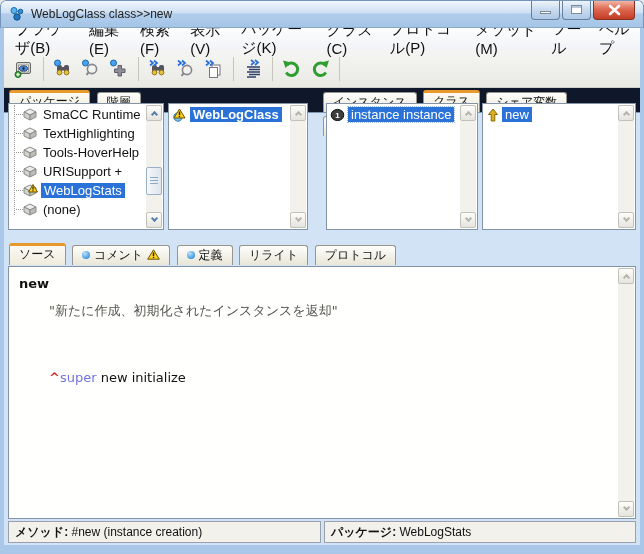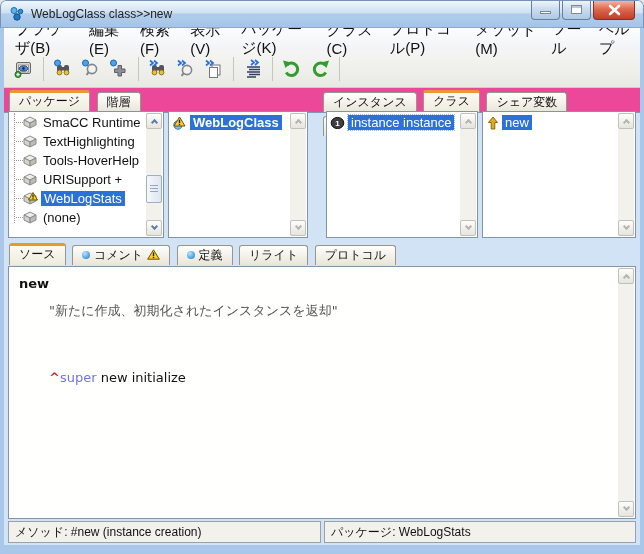--- a/index.html
+++ b/index.html
@@ -28,29 +28,29 @@
   .tbtn{width:28px;height:28px;display:flex;align-items:center;justify-content:center;border:1px solid transparent;border-radius:3px;}
   .tsep{width:1px;height:24px;background:#c6c6bd;margin:0 5px;}
   .searchwrap{display:flex;align-items:center;margin-left:auto;}
   .slabel{font-size:12px;color:#222;margin-right:5px;}
   .cfield{width:214px;height:22px;border:1px solid #7f9db9;background:#fff;position:relative;}
   .cfield input{position:absolute;left:2px;top:1px;width:190px;height:18px;border:none;outline:none;font-size:12px;font-family:"Liberation Sans",sans-serif;}
   .cbtn{position:absolute;right:1px;top:1px;width:17px;height:18px;background:linear-gradient(#f0f6fc,#cfe0f1);border:1px solid #b4c8dd;border-radius:2px;}
   .chv{position:absolute;left:4px;top:4px;width:6px;height:6px;border-left:2px solid #4a6e96;border-bottom:2px solid #4a6e96;transform:rotate(-45deg);}
   
   .client{height:457px;position:relative;background:#d2e3f5;}
-  .tabstrip{position:absolute;top:0;left:0;right:0;height:25px;background:#ec4899;border-bottom:1px solid #7b98b8;}
+  .tabstrip{position:absolute;top:0;left:0;right:0;height:25px;background:#0f172a;border-bottom:1px solid #7b98b8;}
   .tab{display:inline-block;height:20px;line-height:18px;padding:0 9px;margin:4px 1px 0 1px;
        background:linear-gradient(#fefefc,#e9e6d7);border:1px solid #98968a;border-bottom:none;
        border-radius:3px 3px 0 0;font-size:12px;color:#111;vertical-align:bottom;cursor:default;}
   .tab.sel{background:linear-gradient(#fbfaf3,#efecdd);border-top:3px solid #e8992e;height:22px;margin-top:2px;line-height:17px;}
   .ltabs{position:absolute;left:4px;top:0;}
   .rtabs{position:absolute;left:318px;top:0;}
   
-  .pane{position:absolute;top:23px;height:127px;background:#fff;border:1px solid #8494a8;}
+  .pane{position:absolute;top:15px;height:127px;background:#fff;border:1px solid #8494a8;}
   .p1{left:4px;width:156px;} .p2{left:164px;width:140px;} .p3{left:322px;width:152px;} .p4{left:478px;width:154px;}
   .list{position:absolute;left:1px;top:1px;right:17px;bottom:1px;overflow:hidden;}
   .row{height:19px;display:flex;align-items:center;font-size:13px;white-space:nowrap;padding-left:2px;cursor:default;}
   .row .ic{flex:0 0 auto;margin-right:3px;display:inline-flex;}
   .row .lbl{padding:0 3px;color:#111;}
   .row.selr .lbl{background:#2a72d8;color:#fff;}
   .row.selr.focus .lbl{outline:1px dotted #9bbce8;}
   .row .lbl.bold{font-weight:bold;}
   .tree .row .stub{width:7px;border-top:1px dotted #999;margin-left:4px;flex:0 0 auto;}
   .treeguide{position:absolute;left:4px;top:0;height:110px;border-left:1px dotted #999;}
@@ -76,21 +76,21 @@
   .codein{position:absolute;left:1px;top:1px;right:17px;bottom:1px;padding:8px 9px;}
   .cl1{font-weight:bold;}
   .cl2{margin-top:11px;margin-left:30px;color:#555550;}
   .cl3{margin-top:50px;margin-left:30px;}
   .caret{color:#d02828;font-weight:bold;}
   .kw{color:#7373dd;}
   
   .sbox{position:absolute;top:433px;height:22px;background:#f2f1eb;border:1px solid #99a1ad;
         font-size:12px;line-height:20px;padding-left:6px;color:#111;white-space:nowrap;}
   .s1{left:4px;width:313px;} .s2{left:320px;width:312px;}
-  .sbox b{font-weight:normal;}
+  .sbox b{font-weight:bold;}
 </style>
 </head>
 <body>
 
 <div class="win">
 
   <div class="titlebar">
     <span style="display:inline-flex;">
       <svg width="16" height="16" viewBox="0 0 16 16">
         <line x1="6" y1="5" x2="11" y2="6" stroke="#888" stroke-width="1"></line>

